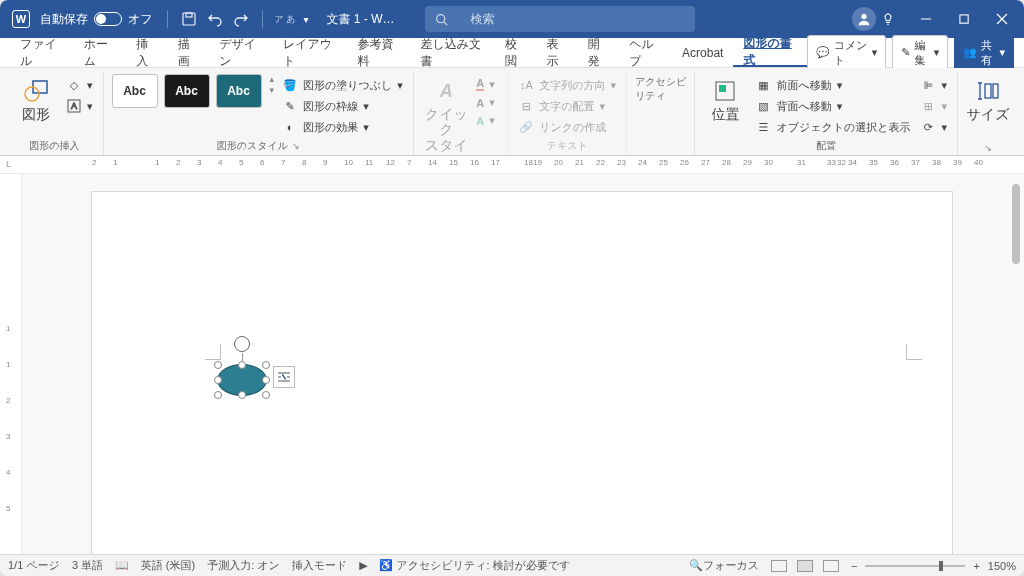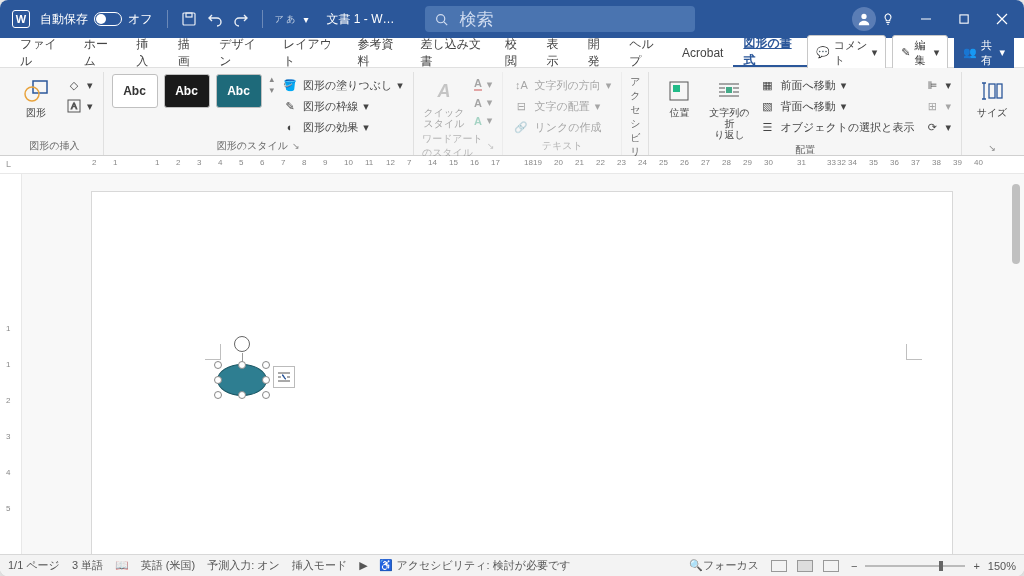--- a/index.html
+++ b/index.html
@@ -7,41 +7,41 @@
 .window { width:1024px; height:576px; background:#fff; border-radius:8px; overflow:hidden; box-shadow:0 4px 20px rgba(0,0,0,.2); display:flex; flex-direction:column; position:relative; }
 .titlebar { height:38px; background:#2b579a; color:#fff; display:flex; align-items:center; padding:0 8px 0 12px; font-size:12px; }
 .titlebar .wicon { width:18px; height:18px; border:1.5px solid #fff; border-radius:3px; display:flex; align-items:center; justify-content:center; font-size:11px; font-weight:bold; margin-right:10px; }
 .autosave { display:flex; align-items:center; gap:6px; margin-right:10px; }
 .toggle { width:28px; height:14px; border:1px solid #fff; border-radius:7px; position:relative; }
 .toggle::after { content:""; position:absolute; left:1px; top:1px; width:10px; height:10px; border-radius:50%; background:#fff; }
 .qat { display:flex; align-items:center; gap:8px; }
 .qat-btn { width:18px; height:18px; display:flex; align-items:center; justify-content:center; opacity:.9; }
 .qat-sep { width:1px; height:18px; background:rgba(255,255,255,.3); margin:0 4px; }
 .doctitle { margin-left:18px; font-size:12px; }
-.searchbox { margin-left:30px; width:270px; height:26px; background:#4a74b0; border-radius:4px; display:flex; align-items:center; padding:0 10px; gap:12px; color:#d0dcf0; font-size:17px; }
+.searchbox { margin-left:30px; width:270px; height:26px; background:#4a74b0; border-radius:4px; display:flex; align-items:center; padding:0 10px; gap:23px; color:#d0dcf0; font-size:12px; }
 .spacer { flex:1; }
 .winbtns { display:flex; align-items:center; gap:22px; margin-right:6px; }
 .winbtns .wb { width:16px; height:16px; display:flex; align-items:center; justify-content:center; color:#fff; }
 .avatar { width:24px; height:24px; border-radius:50%; background:#5a7db5; margin-right:4px; display:flex; align-items:center; justify-content:center; }
 .tabs { height:30px; background:#fff; border-bottom:1px solid #e0e0e0; display:flex; align-items:center; padding:0 10px; font-size:12px; color:#444; }
 .tab { padding:0 10px; height:100%; display:flex; align-items:center; cursor:pointer; }
 .tab.active { color:#2b579a; border-bottom:2px solid #2b579a; font-weight:600; }
 .tab.ctx { color:#2b579a; font-weight:600; text-decoration:underline; }
 .tabs .spacer{flex:1;}
 .tab-actions { display:flex; gap:6px; align-items:center; }
 .pillbtn { border:1px solid #c8c8c8; border-radius:3px; padding:2px 8px; font-size:11px; display:flex; align-items:center; gap:4px; color:#444; background:#fff; }
 .pillbtn.share { background:#2b579a; color:#fff; border-color:#2b579a; }
 .ribbon { height:88px; background:#f6f6f6; border-bottom:1px solid #d0d0d0; display:flex; padding:4px 6px 0; font-size:11px; color:#444; }
 .group { display:flex; flex-direction:column; align-items:center; padding:0 8px; border-right:1px solid #e0e0e0; }
 .group:last-child{border-right:none;}
 .group-body { flex:1; display:flex; align-items:flex-start; gap:6px; padding-top:2px;}
 .group-label { font-size:10px; color:#666; padding:3px 0 2px; display:flex; align-items:center; gap:4px;}
 .bigbtn { display:flex; flex-direction:column; align-items:center; justify-content:center; width:44px; gap:3px; padding-top:4px;}
 .bigbtn .ic { width:26px; height:26px; display:flex; align-items:center; justify-content:center; }
-.bigbtn .lbl{ font-size:10px; text-align:center; line-height:1.1;}
+.bigbtn .lbl{ font-size:14px; text-align:center; line-height:1.1;}
 .stk { display:flex; flex-direction:column; gap:3px; padding-top:2px;}
 .smbtn { display:flex; align-items:center; gap:5px; font-size:11px; padding:1px 2px; white-space:nowrap;}
 .smbtn .ic{width:16px;height:16px;display:flex;align-items:center;justify-content:center;}
 .swatch { width:46px; height:34px; border:1px solid #c0c0c0; border-radius:3px; display:flex; align-items:center; justify-content:center; font-size:12px; font-weight:600; }
 .swatch.w{background:#fff;color:#333;}
 .swatch.b{background:#1a1a1a;color:#fff;}
 .swatch.t{background:#1e6a7a;color:#fff;}
 .disabled{opacity:.45;}
 .ruler-h { height:18px; background:#fff; border-bottom:1px solid #e8e8e8; position:relative; font-size:8px; color:#888; overflow:hidden;}
 .ruler-h .marks{position:absolute;left:92px;right:0;top:0;bottom:0;}
@@ -253,30 +253,20 @@
     <div class="group">
       <div class="group-body">
         <div class="bigbtn">
           <div class="ic">
               <svg width="20" height="20" viewBox="0 0 20 20" fill="none" stroke="#555">
                 <rect x="1" y="1" width="18" height="18"></rect>
                 <rect x="4" y="4" width="7" height="7" fill="#2b8" stroke="none"></rect>
               </svg>
             </div>
           <div class="lbl">位置</div>
-        </div>
-        <div class="bigbtn">
-          <div class="ic">
-              <svg width="22" height="18" viewBox="0 0 22 18" stroke="#555" stroke-width="1">
-                <path d="M1 2h20M1 6h6M15 6h6M1 10h6M15 10h6M1 14h20"></path>
-                <rect x="8" y="5" width="6" height="6" fill="#4a8" stroke="none"></rect>
-              </svg>
-            </div>
-          <div class="lbl" style="white-space:pre-line;">文字列の折
-り返し</div>
         </div>
         <div class="stk">
           <div class="smbtn"><span class="ic">▦</span><span>前面へ移動</span> ▾</div>
           <div class="smbtn"><span class="ic">▧</span><span>背面へ移動</span> ▾</div>
           <div class="smbtn">
               <span class="ic">☰</span>
               <span>オブジェクトの選択と表示</span>
             </div>
         </div>
         <div class="stk">

